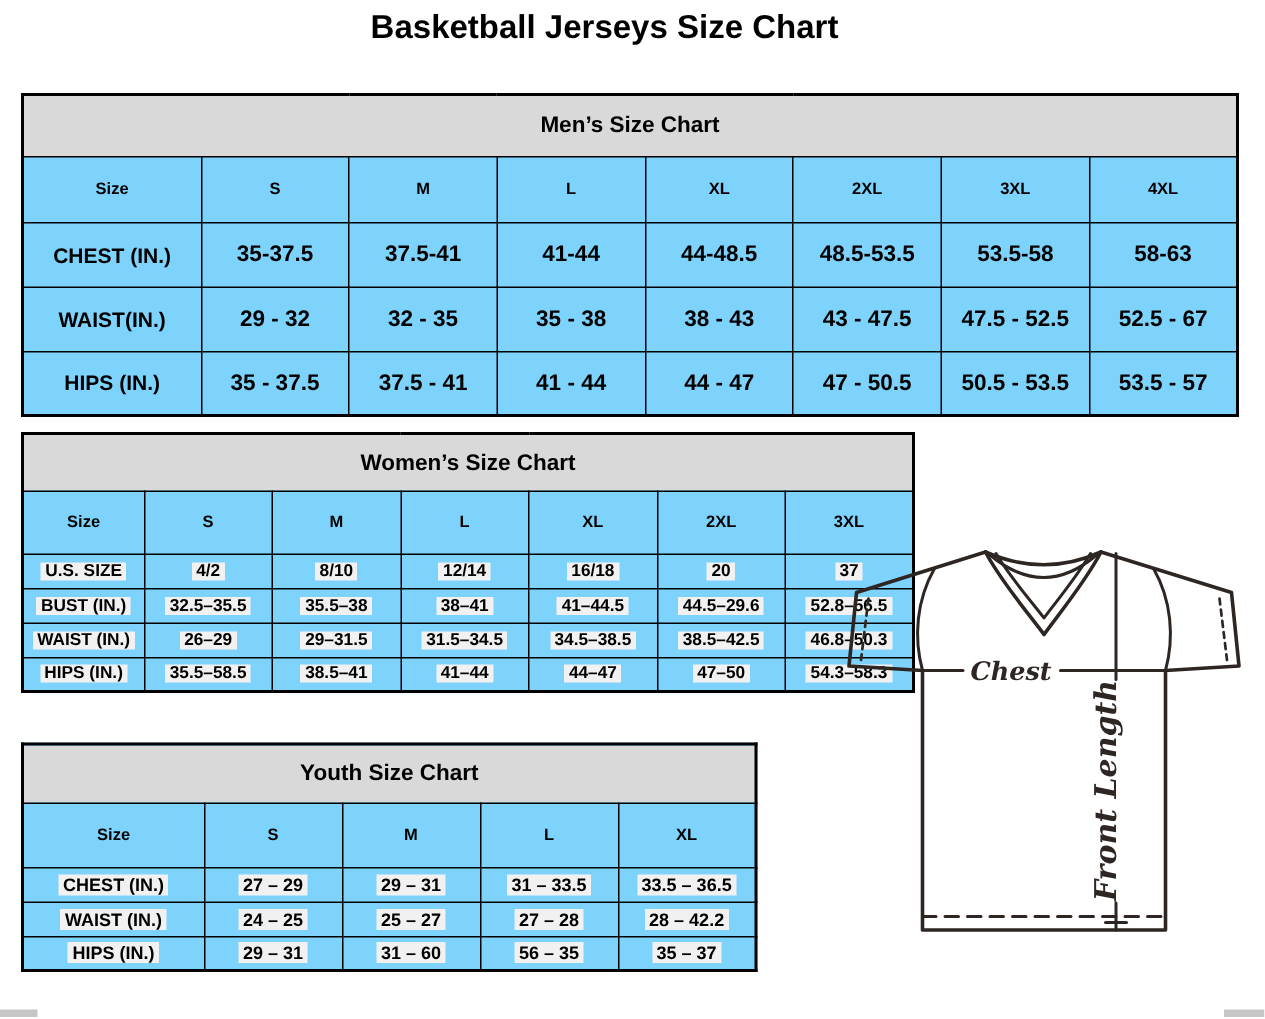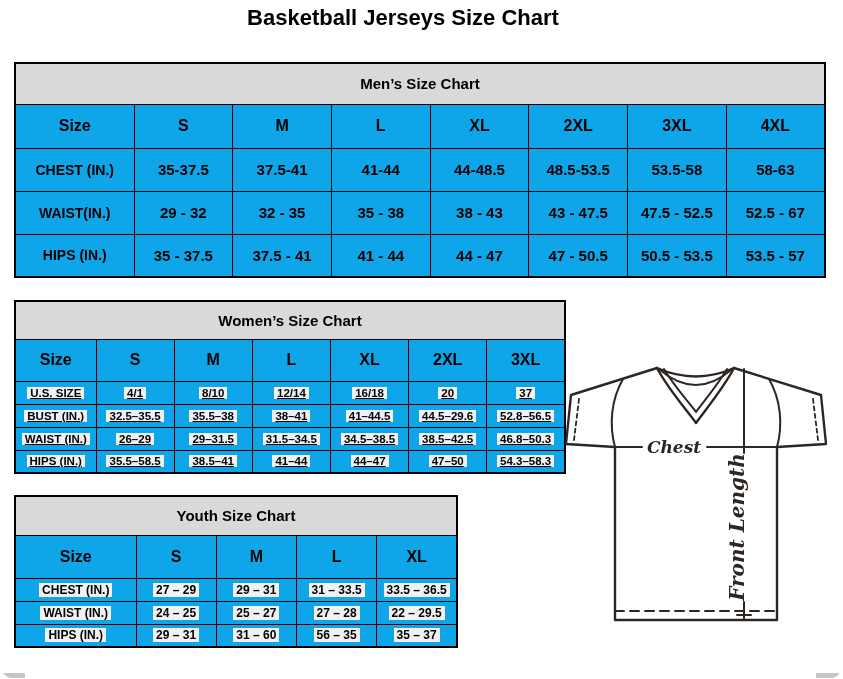--- a/index.html
+++ b/index.html
@@ -6,62 +6,61 @@
   body{
     font-family:"Liberation Sans", sans-serif;
     background:#ffffff;
     color:#000;
   }
   .page{
     position:relative;
     width:843px;height:679px;
     background:#fff;
     overflow:hidden;
-    border-radius:15px;
   }
   .page-title{
     position:absolute;top:5px;left:0;width:806px;
     margin:0;text-align:center;
     font-size:22px;font-weight:bold;color:#000;
   }
   table.size-table{
     position:absolute;
     border-collapse:collapse;
     table-layout:fixed;
     border:2px solid #000;
-    background:#0ea5e9;
+    background:#7dd3fc;
   }
   table.size-table td, table.size-table th{
     border:1px solid #000;
     text-align:center;vertical-align:middle;
     padding:0;color:#000;
     overflow:hidden;white-space:nowrap;
   }
   td.tbl-title{
     background:#d9d9d9;
     border-bottom:2px solid #000;
     font-weight:bold;font-size:15px;
   }
-  tr.head-row th{font-weight:bold;font-size:16px;}
+  tr.head-row th{font-weight:bold;font-size:11px;}
   tr.data-row td{font-weight:bold;}
 
   .tbl-mens{left:14px;top:62px;width:812px;}
   .tbl-mens tr.title-row{height:41px;}
   .tbl-mens tr.head-row{height:44px;}
   .tbl-mens tr.data-row{height:43px;}
   .tbl-mens tr.data-row td{font-size:15px;}
   .tbl-mens tr.data-row td.row-label{font-size:14px;}
 
-  .tbl-womens{left:14px;top:300px;width:552px;}
+  .tbl-womens{left:14px;top:288px;width:596px;}
   .tbl-womens tr.title-row{height:38px;}
   .tbl-womens tr.head-row{height:42px;}
-  .tbl-womens tr.data-row{height:23px;text-decoration:underline;}
+  .tbl-womens tr.data-row{height:23px;}
   .tbl-womens tr.data-row td{font-size:11.5px;}
 
-  .tbl-youth{left:14px;top:495px;width:444px;}
+  .tbl-youth{left:14px;top:495px;width:491px;}
   .tbl-youth tr.title-row{height:39px;}
   .tbl-youth tr.head-row{height:43px;}
   .tbl-youth tr.data-row{height:23px;}
   .tbl-youth tr.data-row td{font-size:12px;}
 
   
   .hl-table tr.data-row .hl{background:#f1f1f1;padding:0 3px;}
 
   .jersey{
     position:absolute;left:550px;top:355px;
@@ -162,21 +161,21 @@
           <th>Size</th>
           <th>S</th>
           <th>M</th>
           <th>L</th>
           <th>XL</th>
           <th>2XL</th>
           <th>3XL</th>
         </tr>
         <tr class="data-row">
           <td class="row-label"><span class="hl">U.S. SIZE</span></td>
-          <td><span class="hl">4/1</span></td>
+          <td><span class="hl">4/2</span></td>
           <td><span class="hl">8/10</span></td>
           <td><span class="hl">12/14</span></td>
           <td><span class="hl">16/18</span></td>
           <td><span class="hl">20</span></td>
           <td><span class="hl">37</span></td>
         </tr>
         <tr class="data-row">
           <td class="row-label"><span class="hl">BUST (IN.)</span></td>
           <td><span class="hl">32.5–35.5</span></td>
           <td><span class="hl">35.5–38</span></td>
@@ -230,21 +229,21 @@
           <td><span class="hl">27 – 29</span></td>
           <td><span class="hl">29 – 31</span></td>
           <td><span class="hl">31 – 33.5</span></td>
           <td><span class="hl">33.5 – 36.5</span></td>
         </tr>
         <tr class="data-row">
           <td class="row-label"><span class="hl">WAIST (IN.)</span></td>
           <td><span class="hl">24 – 25</span></td>
           <td><span class="hl">25 – 27</span></td>
           <td><span class="hl">27 – 28</span></td>
-          <td><span class="hl">22 – 29.5</span></td>
+          <td><span class="hl">28 – 42.2</span></td>
         </tr>
         <tr class="data-row">
           <td class="row-label"><span class="hl">HIPS (IN.)</span></td>
           <td><span class="hl">29 – 31</span></td>
           <td><span class="hl">31 – 60</span></td>
           <td><span class="hl">56 – 35</span></td>
           <td><span class="hl">35 – 37</span></td>
         </tr>
       </tbody>
     </table>

